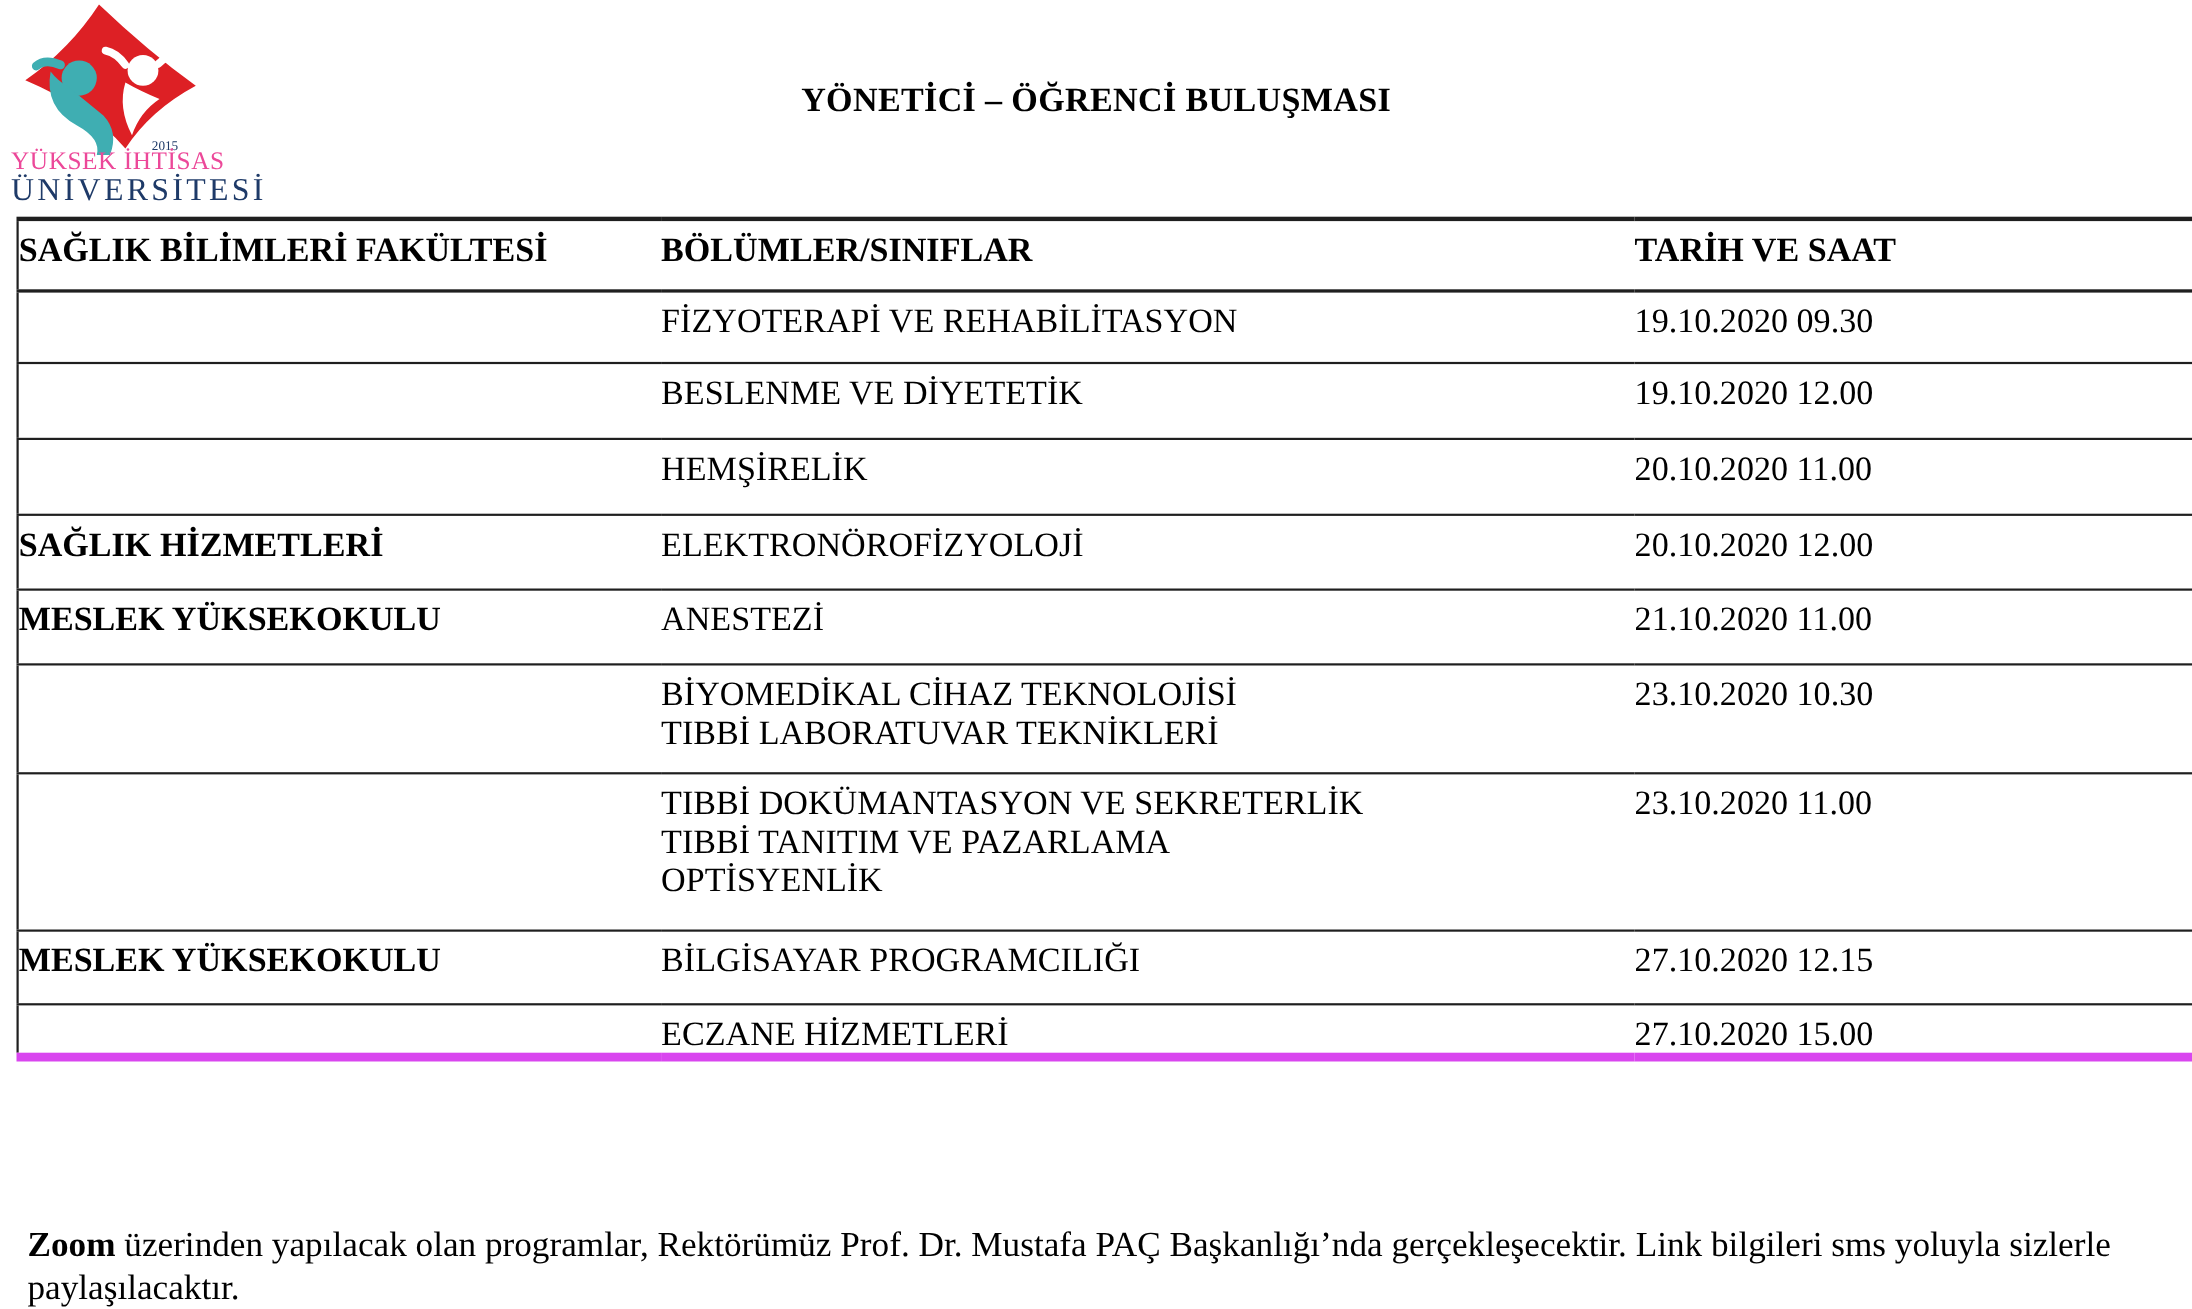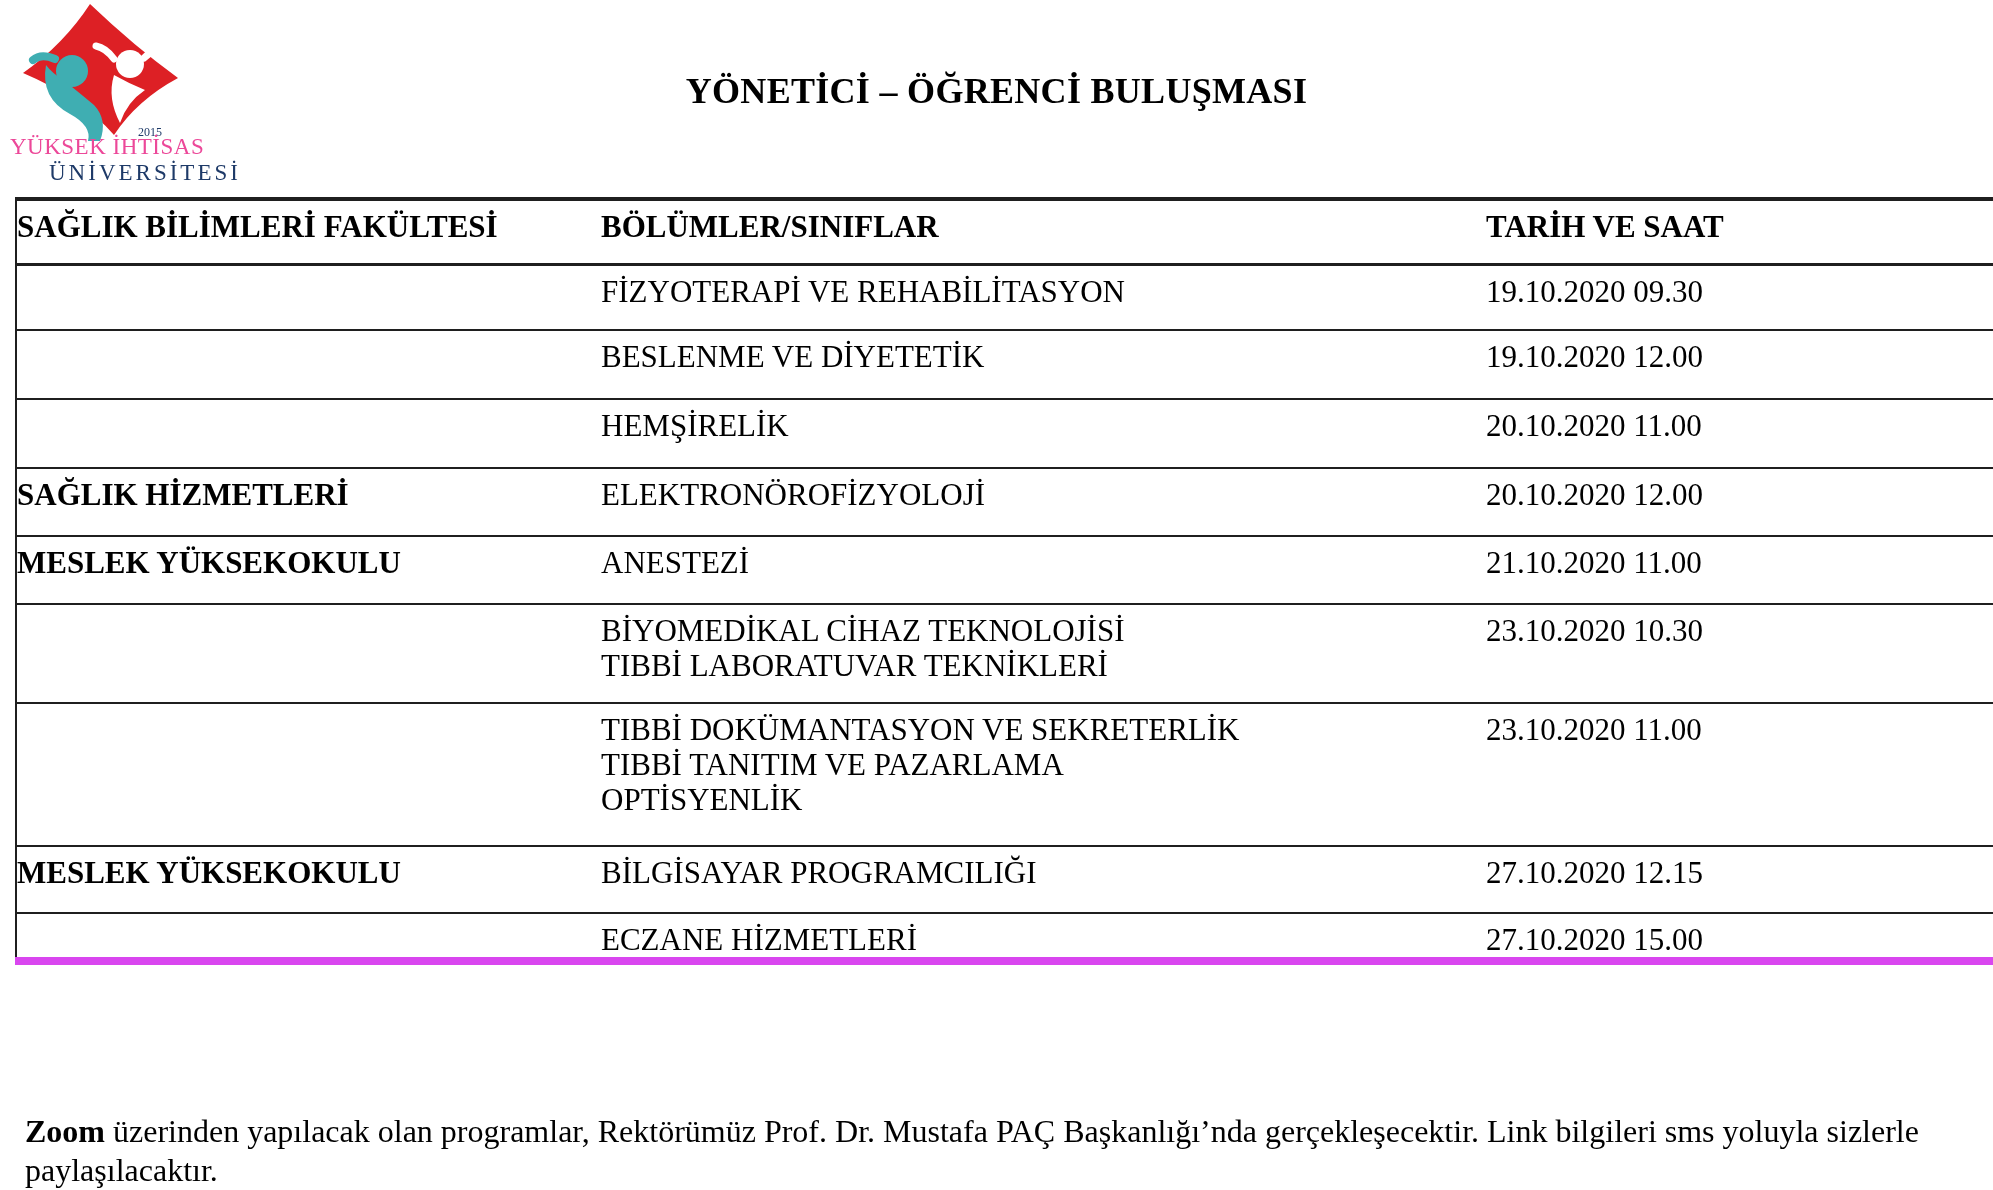--- a/index.html
+++ b/index.html
@@ -15,28 +15,28 @@
   
   .logo{position:absolute;left:10px;top:2px;width:178px;height:192px;}
   .logo svg{position:absolute;left:0;top:0;}
   .logo-line1{
     position:absolute;left:0;top:132px;width:178px;
     text-align:center;font-size:23px;line-height:26px;
     color:#ec4899;letter-spacing:0.5px;white-space:nowrap;
   }
   .logo-line2{
     position:absolute;left:0;top:158px;width:178px;
-    text-align:left;font-size:23px;line-height:26px;
-    color:#1E3A68;letter-spacing:3px;white-space:nowrap;margin-left:39px;
+    text-align:left;font-size:29px;line-height:26px;
+    color:#1E3A68;letter-spacing:3px;white-space:nowrap;
   }
 
   
   .doc-title{
     position:absolute;top:72px;left:0;width:100%;
-    text-align:center;font-weight:bold;font-size:36px;line-height:38px;
+    text-align:center;font-weight:bold;font-size:31px;line-height:38px;
     letter-spacing:0.3px;
   }
 
   
   .table-wrap{position:absolute;top:197px;left:15px;right:0;}
   table.schedule{
     width:100%;
     border-collapse:collapse;
     table-layout:fixed;
     border-top:4px solid #1f1f1f;

